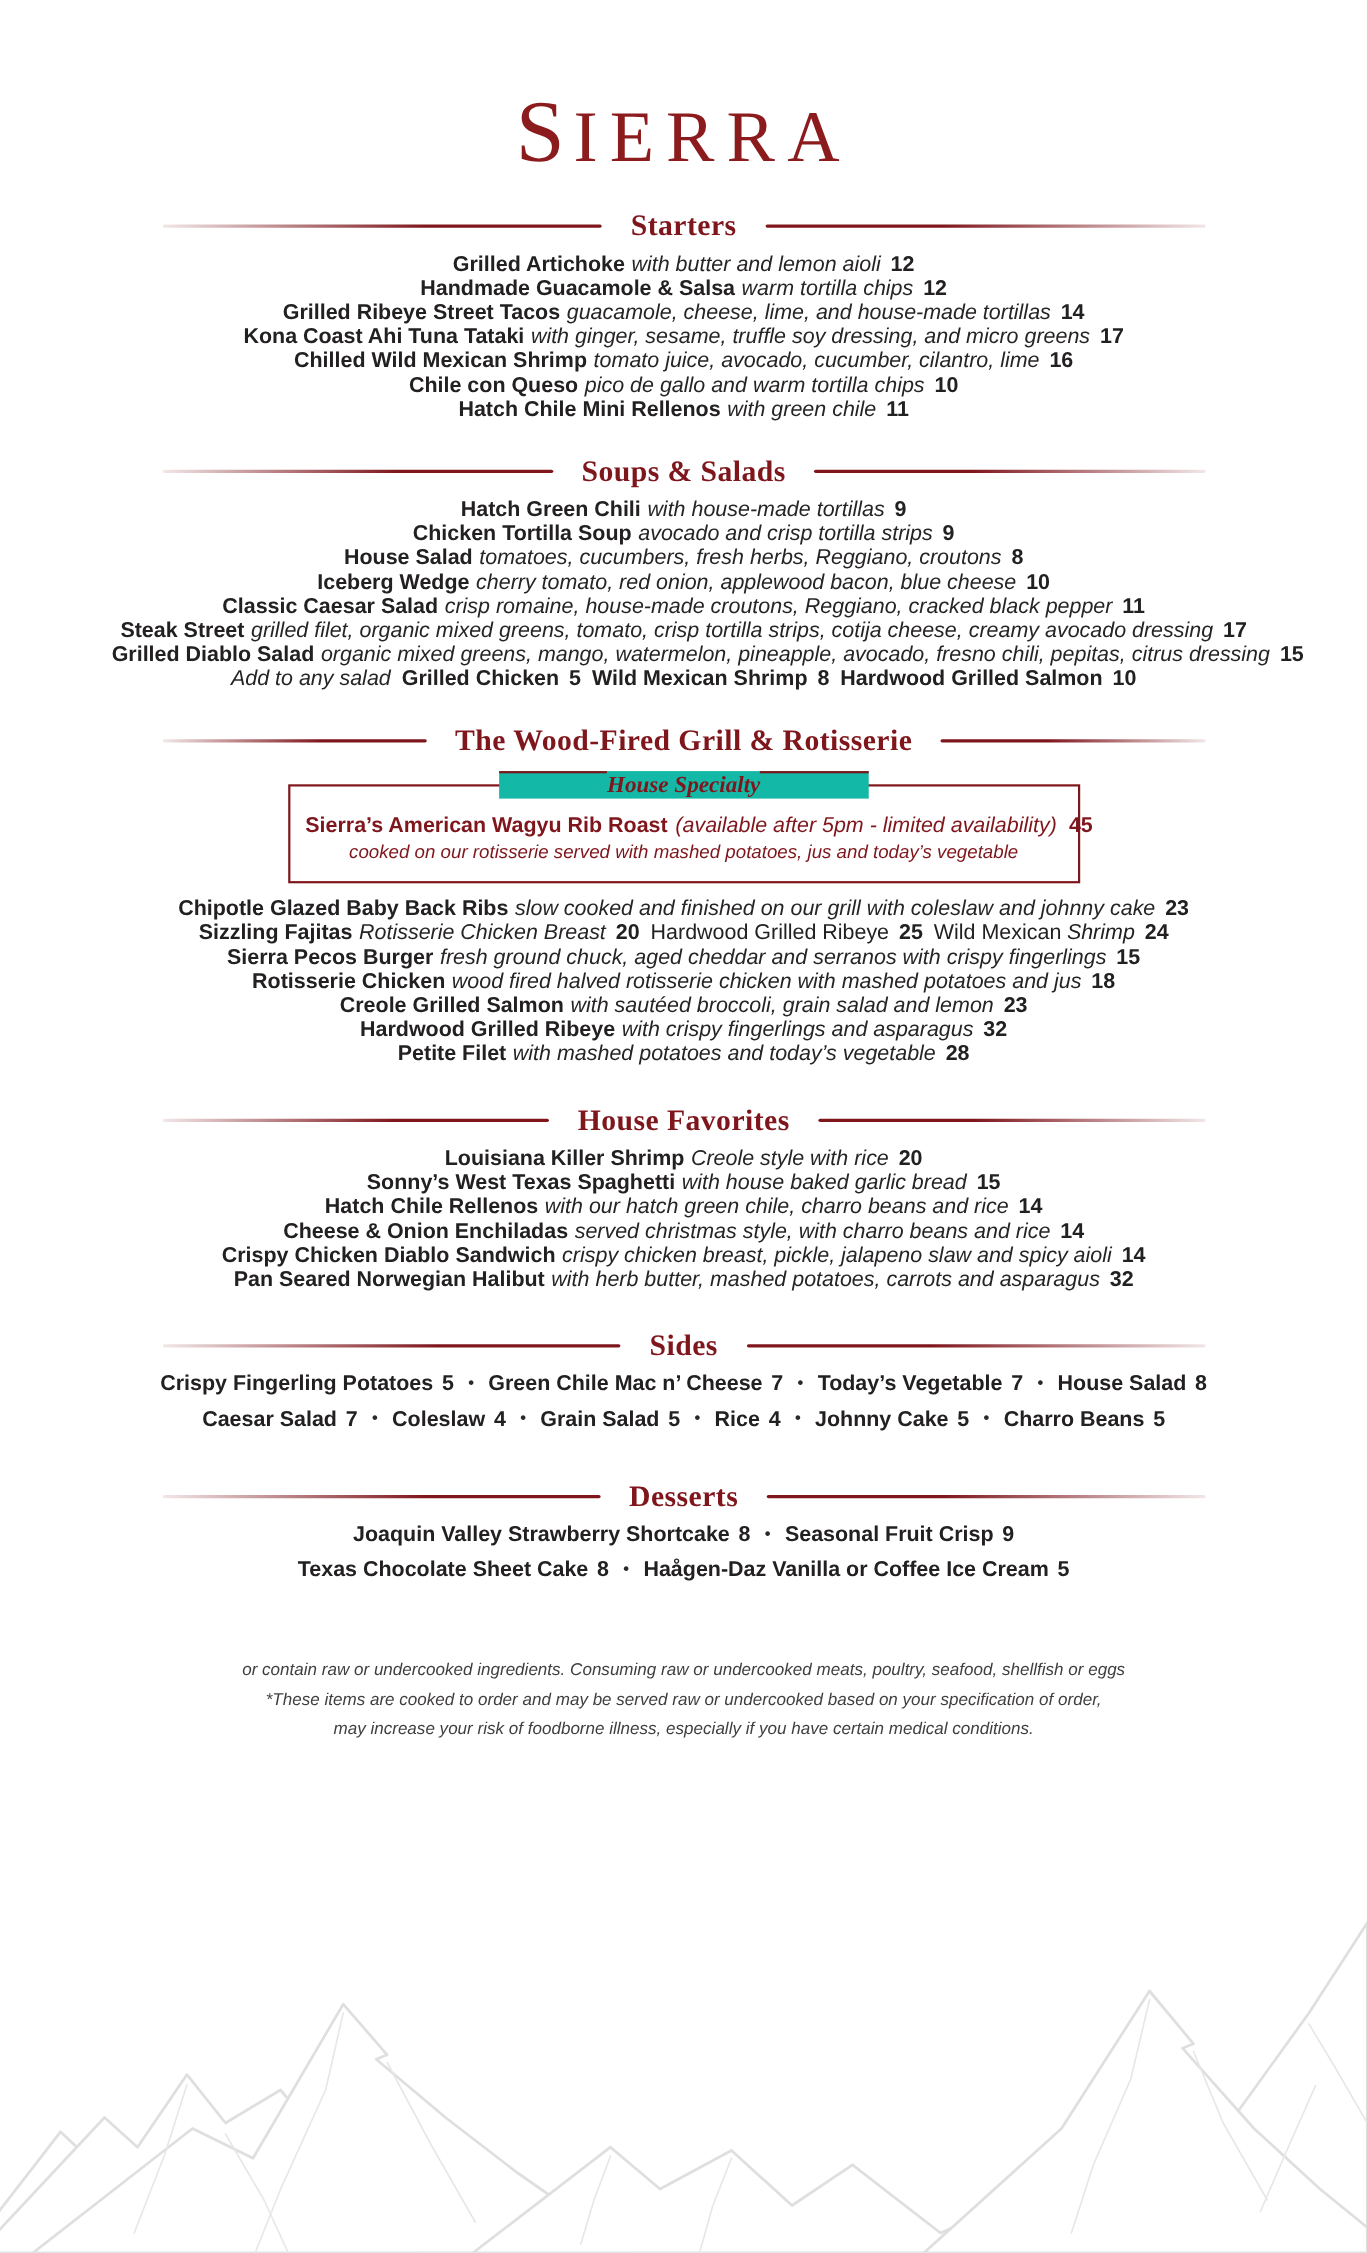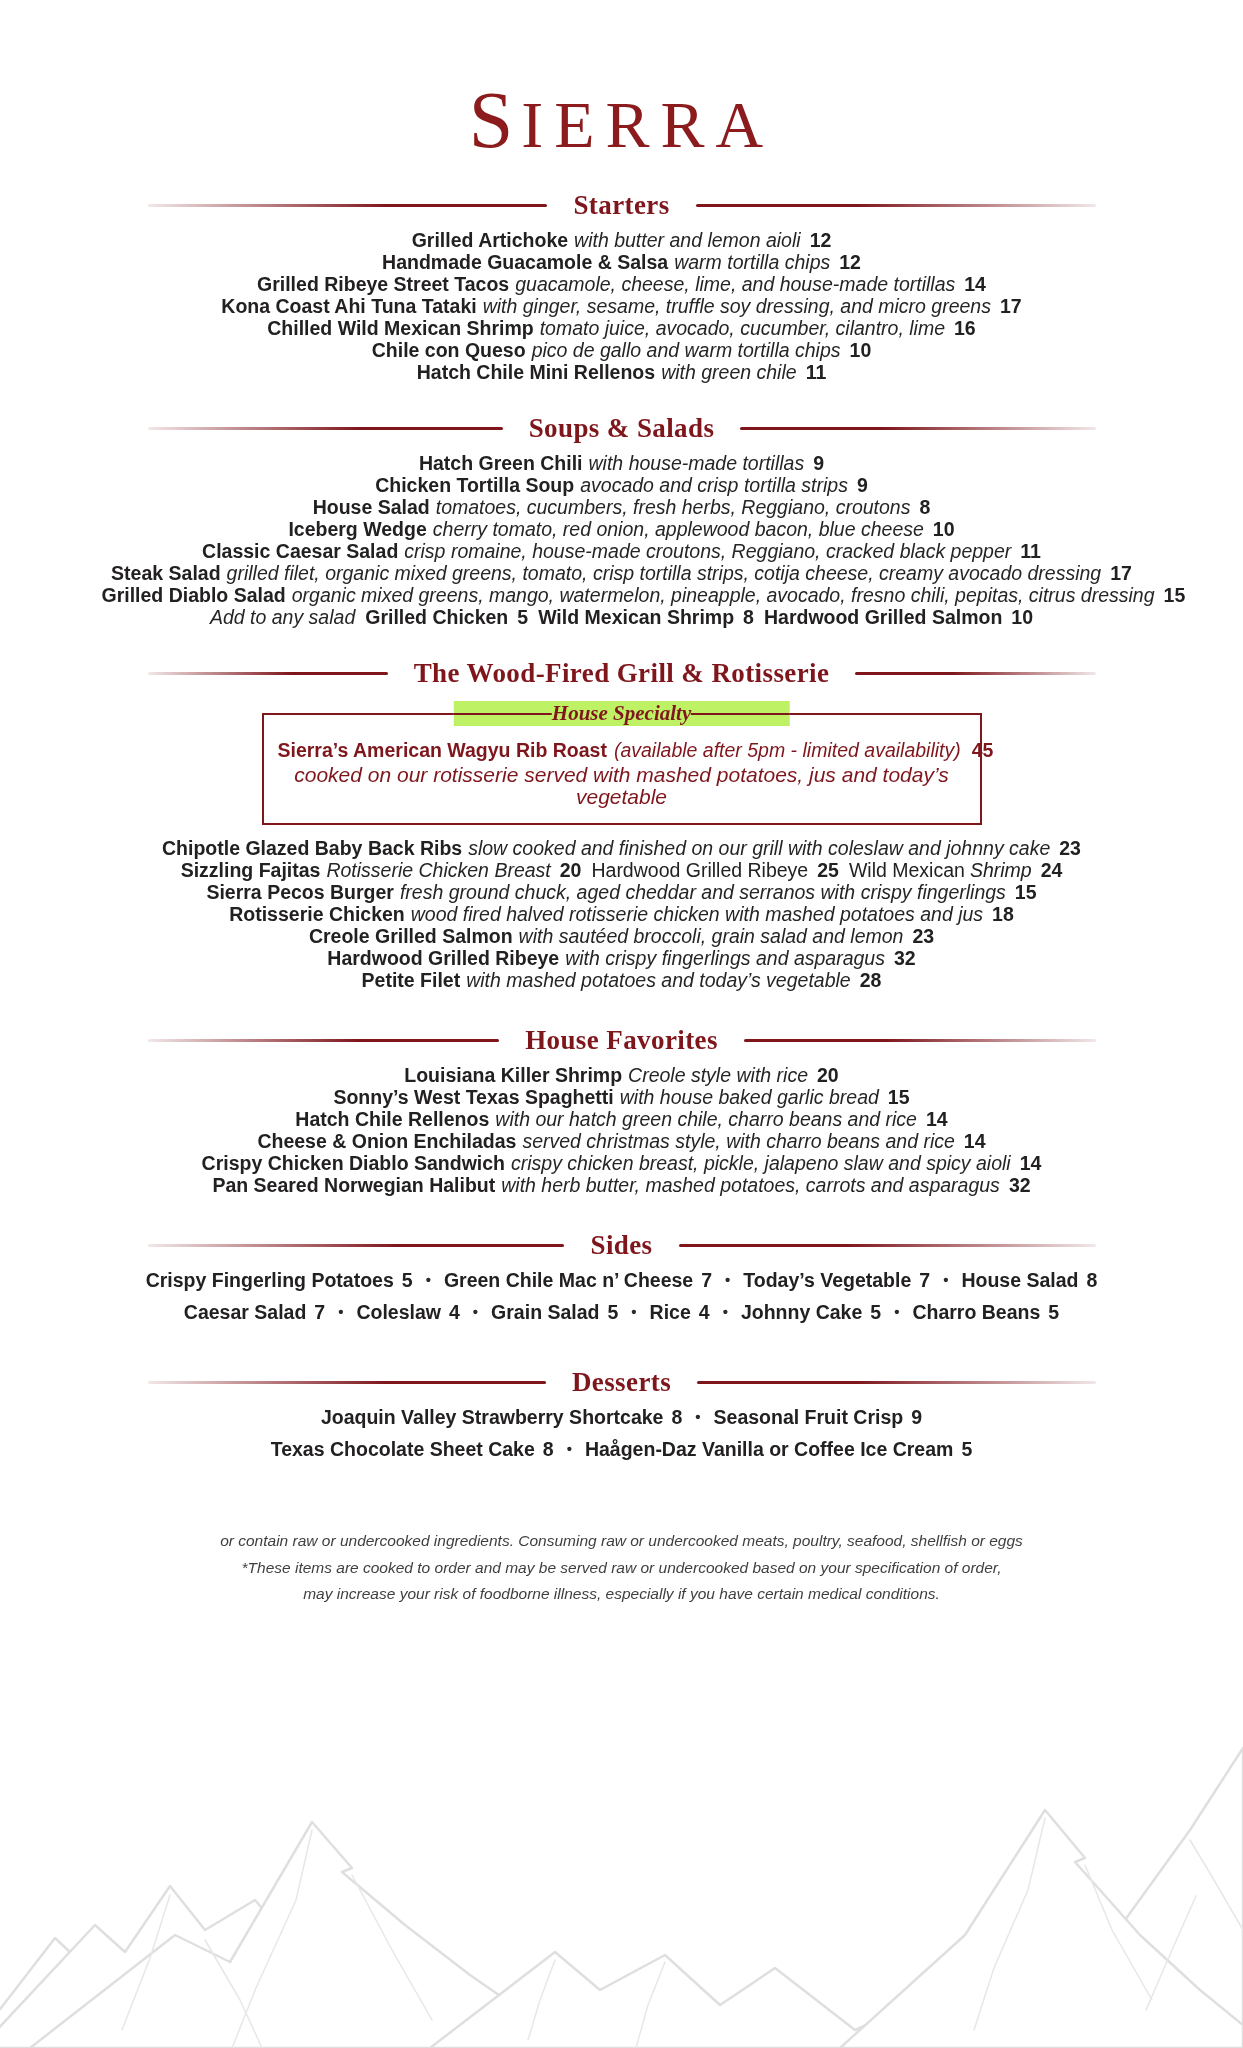--- a/index.html
+++ b/index.html
@@ -29,28 +29,28 @@
   .item { font-size:19.5px; line-height:22px; white-space:nowrap; }
   .item .nm { font-weight:700; }
   .item .ds { font-style:italic; margin-left:6px; color:#272425; }
   .item .pr { font-weight:700; margin-left:9px; }
   .item .plain { margin-left:10px; }
   .item .em { font-style:italic; }
   .item .pre { font-style:italic; color:#272425; margin-right:10px; }
 
   
   .specialty { position:relative; margin:24px auto 0; width:720px; border:2px solid #7e161c; color:#7e161c; padding:24px 14px 15px; }
-  .specialty .label { position:absolute; top:-14px; left:50%; transform:translateX(-50%); width:47%; background:#bef264; display:flex; align-items:center; }
+  .specialty .label { position:absolute; top:-14px; left:50%; transform:translateX(-50%); width:47%; background:#14b8a6; display:flex; align-items:flex-start; }
   .specialty .label .ln { flex:1; height:2px; background:#7e161c; }
   .specialty .label .txt { font-family:"Liberation Serif",serif; font-style:italic; font-weight:700; font-size:21px; white-space:nowrap; }
   .specialty .row1 { font-size:19.5px; line-height:22px; white-space:nowrap; }
   .specialty .row1 .nm { font-weight:700; }
   .specialty .row1 .note { font-style:italic; margin-left:7px; }
   .specialty .row1 .pr { font-weight:700; margin-left:11px; }
-  .specialty .row2 { font-size:21px; font-style:italic; line-height:22px; margin-top:3px; }
+  .specialty .row2 { font-size:17px; font-style:italic; line-height:22px; margin-top:3px; }
 
   
   .plist { font-size:19.5px; font-weight:700; line-height:22px; margin-top:8px; white-space:nowrap; }
   .plist .pr { margin-left:8px; }
   .plist .sep { display:inline-block; margin:0 13px; font-size:15px; transform:translateY(-2px); color:#2c292a; font-weight:700; }
 
   
   .disclaimer { margin-top:66px; font-style:italic; font-size:15.5px; line-height:26.5px; color:#413e3e; }
 </style>
 </head>
@@ -103,21 +103,21 @@
     <span class="ln l"></span>
     <span class="ttl">Soups &amp; Salads</span>
     <span class="ln r"></span>
   </div>
   <div class="items">
     <div class="item"><span class="nm">Hatch Green Chili</span><span class="ds">with house-made tortillas</span><span class="pr">9</span></div>
     <div class="item"><span class="nm">Chicken Tortilla Soup</span><span class="ds">avocado and crisp tortilla strips</span><span class="pr">9</span></div>
     <div class="item"><span class="nm">House Salad</span><span class="ds">tomatoes, cucumbers, fresh herbs, Reggiano, croutons</span><span class="pr">8</span></div>
     <div class="item"><span class="nm">Iceberg Wedge</span><span class="ds">cherry tomato, red onion, applewood bacon, blue cheese</span><span class="pr">10</span></div>
     <div class="item"><span class="nm">Classic Caesar Salad</span><span class="ds">crisp romaine, house-made croutons, Reggiano, cracked black pepper</span><span class="pr">11</span></div>
-    <div class="item"><span class="nm">Steak Salad</span><span class="ds">grilled filet, organic mixed greens, tomato, crisp tortilla strips, cotija cheese, creamy avocado dressing</span><span class="pr">17</span></div>
+    <div class="item"><span class="nm">Steak Street</span><span class="ds">grilled filet, organic mixed greens, tomato, crisp tortilla strips, cotija cheese, creamy avocado dressing</span><span class="pr">17</span></div>
     <div class="item"><span class="nm">Grilled Diablo Salad</span><span class="ds">organic mixed greens, mango, watermelon, pineapple, avocado, fresno chili, pepitas, citrus dressing</span><span class="pr">15</span></div>
     <div class="item">
       <span class="pre">Add to any salad</span><span class="nm">Grilled Chicken</span><span class="pr">5</span><span class="nm plain">Wild Mexican Shrimp</span><span class="pr">8</span><span class="nm plain">Hardwood Grilled Salmon</span><span class="pr">10</span>
     </div>
   </div>
 
   <div class="rule">
     <span class="ln l"></span>
     <span class="ttl">The Wood-Fired Grill &amp; Rotisserie</span>
     <span class="ln r"></span>

